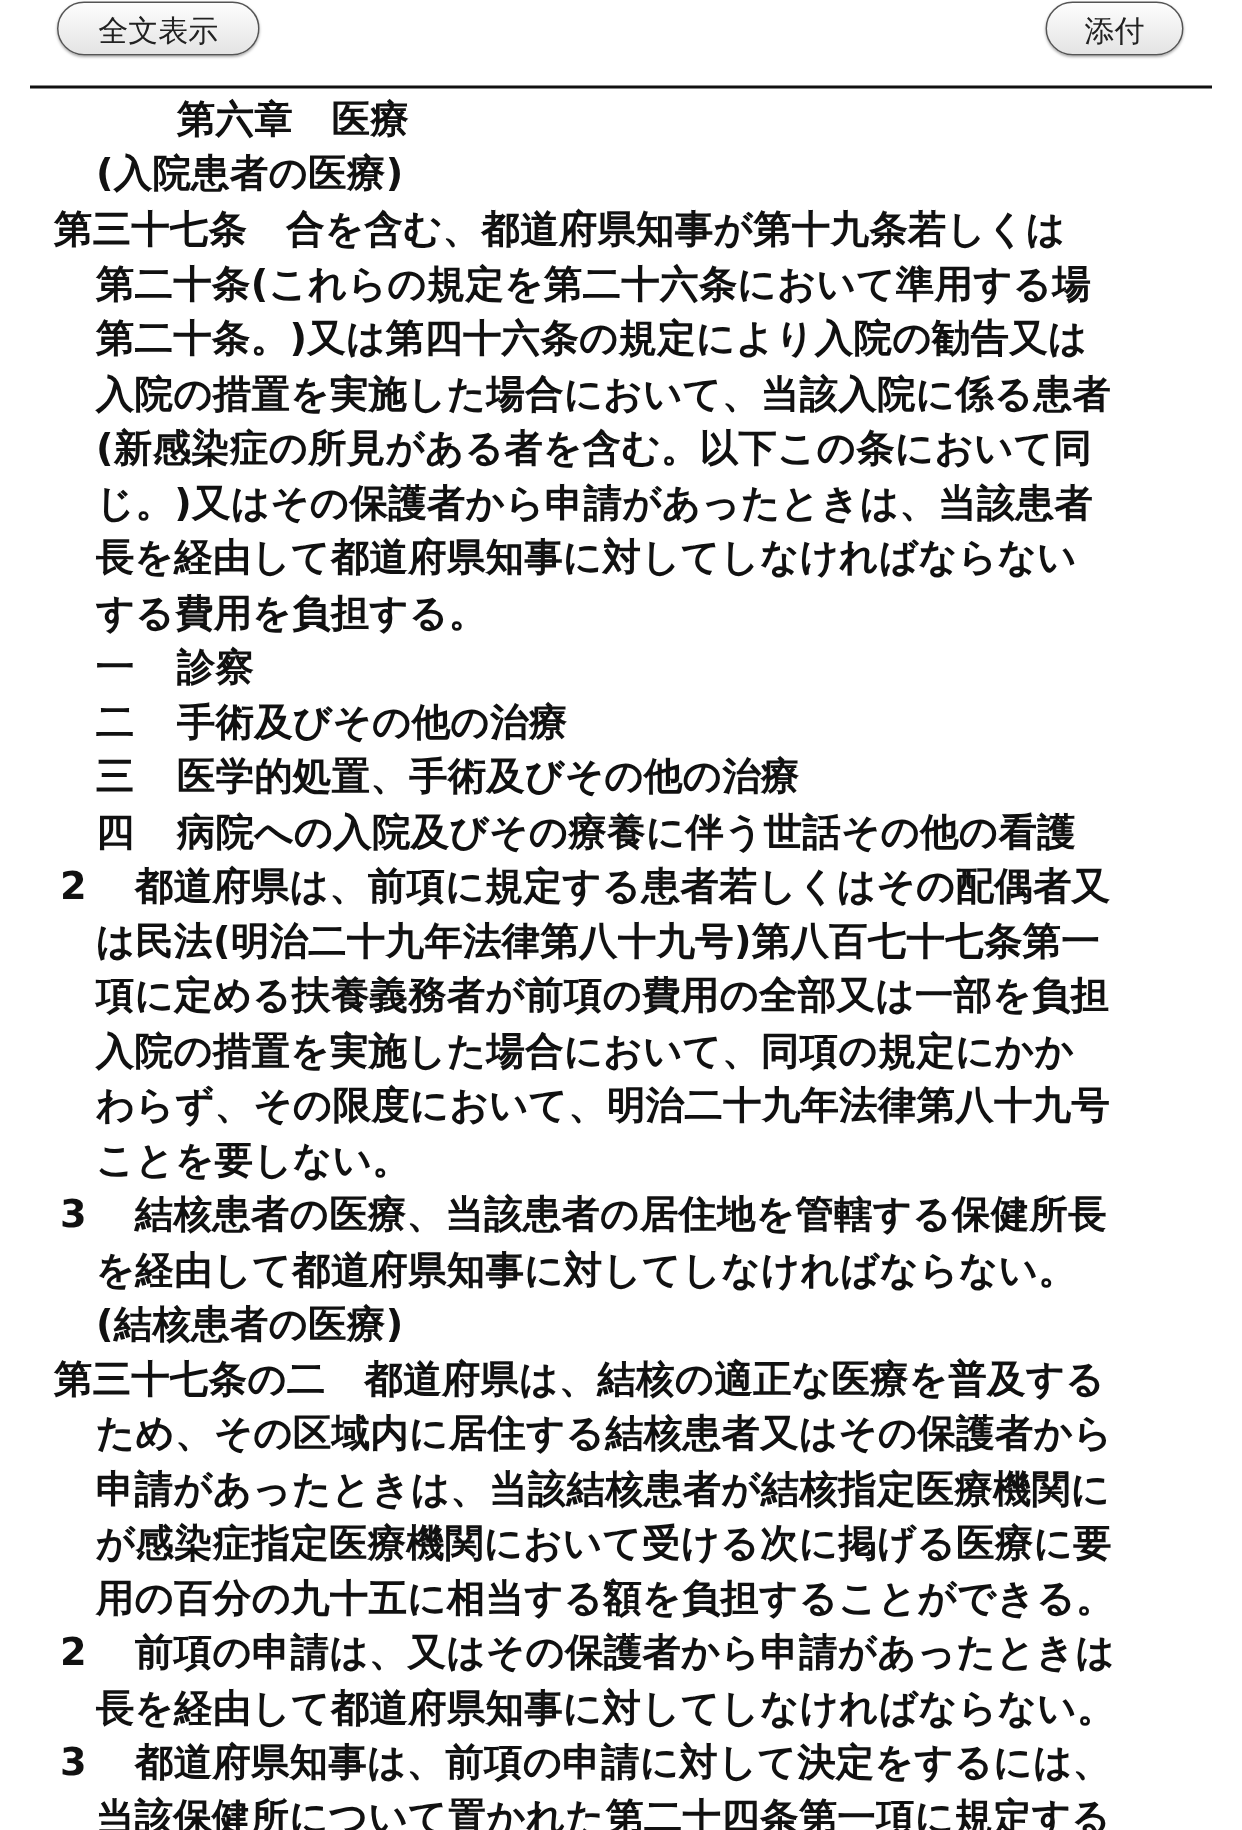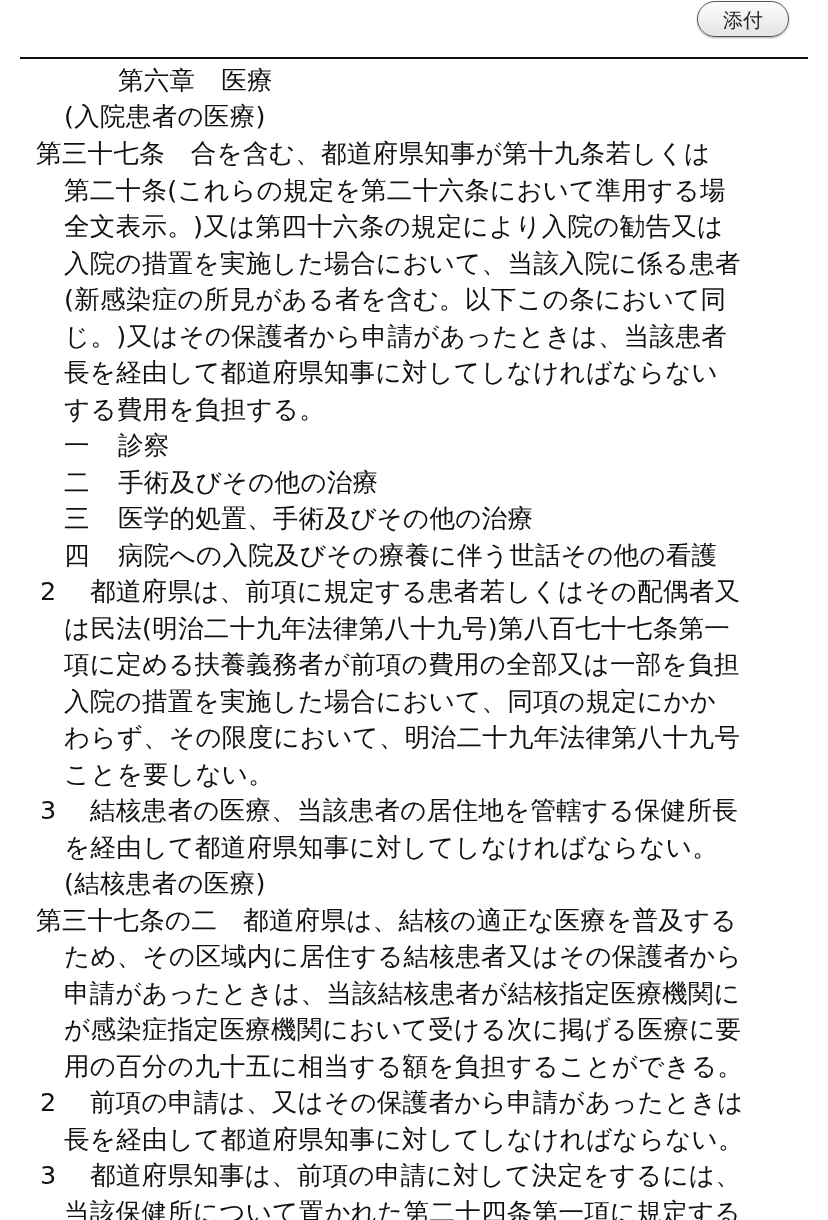--- a/index.html
+++ b/index.html
@@ -17,37 +17,39 @@
       font-size: 20px; line-height: 36px; text-align: center; color: #222;
       box-sizing: border-box; cursor: pointer;
     }
     .pill.full { left: 38px; width: 135px; }
     .pill.attach { left: 697px; width: 92px; }
     .rule { position: absolute; top: 57px; left: 20px; width: 788px; height: 2px; background: #111; }
     .content { position: absolute; top: 62px; left: 0; width: 828px; }
     .line {
       position: absolute; font-size: 25.5px; line-height: 36px; white-space: nowrap;
       letter-spacing: 0.3px;
+      font-weight: bold;
     }
   </style>
 </head>
 <body>
 
 <div class="toolbar">
+  <div class="pill full">全文表示</div>
   <div class="pill attach">添付</div>
 </div>
 <div class="rule"></div>
 
 <div class="content">
   <div class="line" style="top:0px;left:118px">第六章　医療</div>
   <div class="line" style="top:36px;left:64px">(入院患者の医療)</div>
 
   <div class="line" style="top:73px;left:36px">第三十七条　合を含む、都道府県知事が第十九条若しくは</div>
   <div class="line" style="top:110px;left:64px">第二十条(これらの規定を第二十六条において準用する場</div>
-  <div class="line" style="top:146px;left:64px">全文表示。)又は第四十六条の規定により入院の勧告又は</div>
+  <div class="line" style="top:146px;left:64px">第二十条。)又は第四十六条の規定により入院の勧告又は</div>
   <div class="line" style="top:183px;left:64px">入院の措置を実施した場合において、当該入院に係る患者</div>
   <div class="line" style="top:219px;left:64px">(新感染症の所見がある者を含む。以下この条において同</div>
   <div class="line" style="top:256px;left:64px">じ。)又はその保護者から申請があったときは、当該患者</div>
   <div class="line" style="top:292px;left:64px">長を経由して都道府県知事に対してしなければならない</div>
   <div class="line" style="top:329px;left:64px">する費用を負担する。</div>
 
   <div class="line" style="top:365px;left:64px">一</div>
   <div class="line" style="top:365px;left:118px">診察</div>
   <div class="line" style="top:402px;left:64px">二</div>
   <div class="line" style="top:402px;left:118px">手術及びその他の治療</div>

